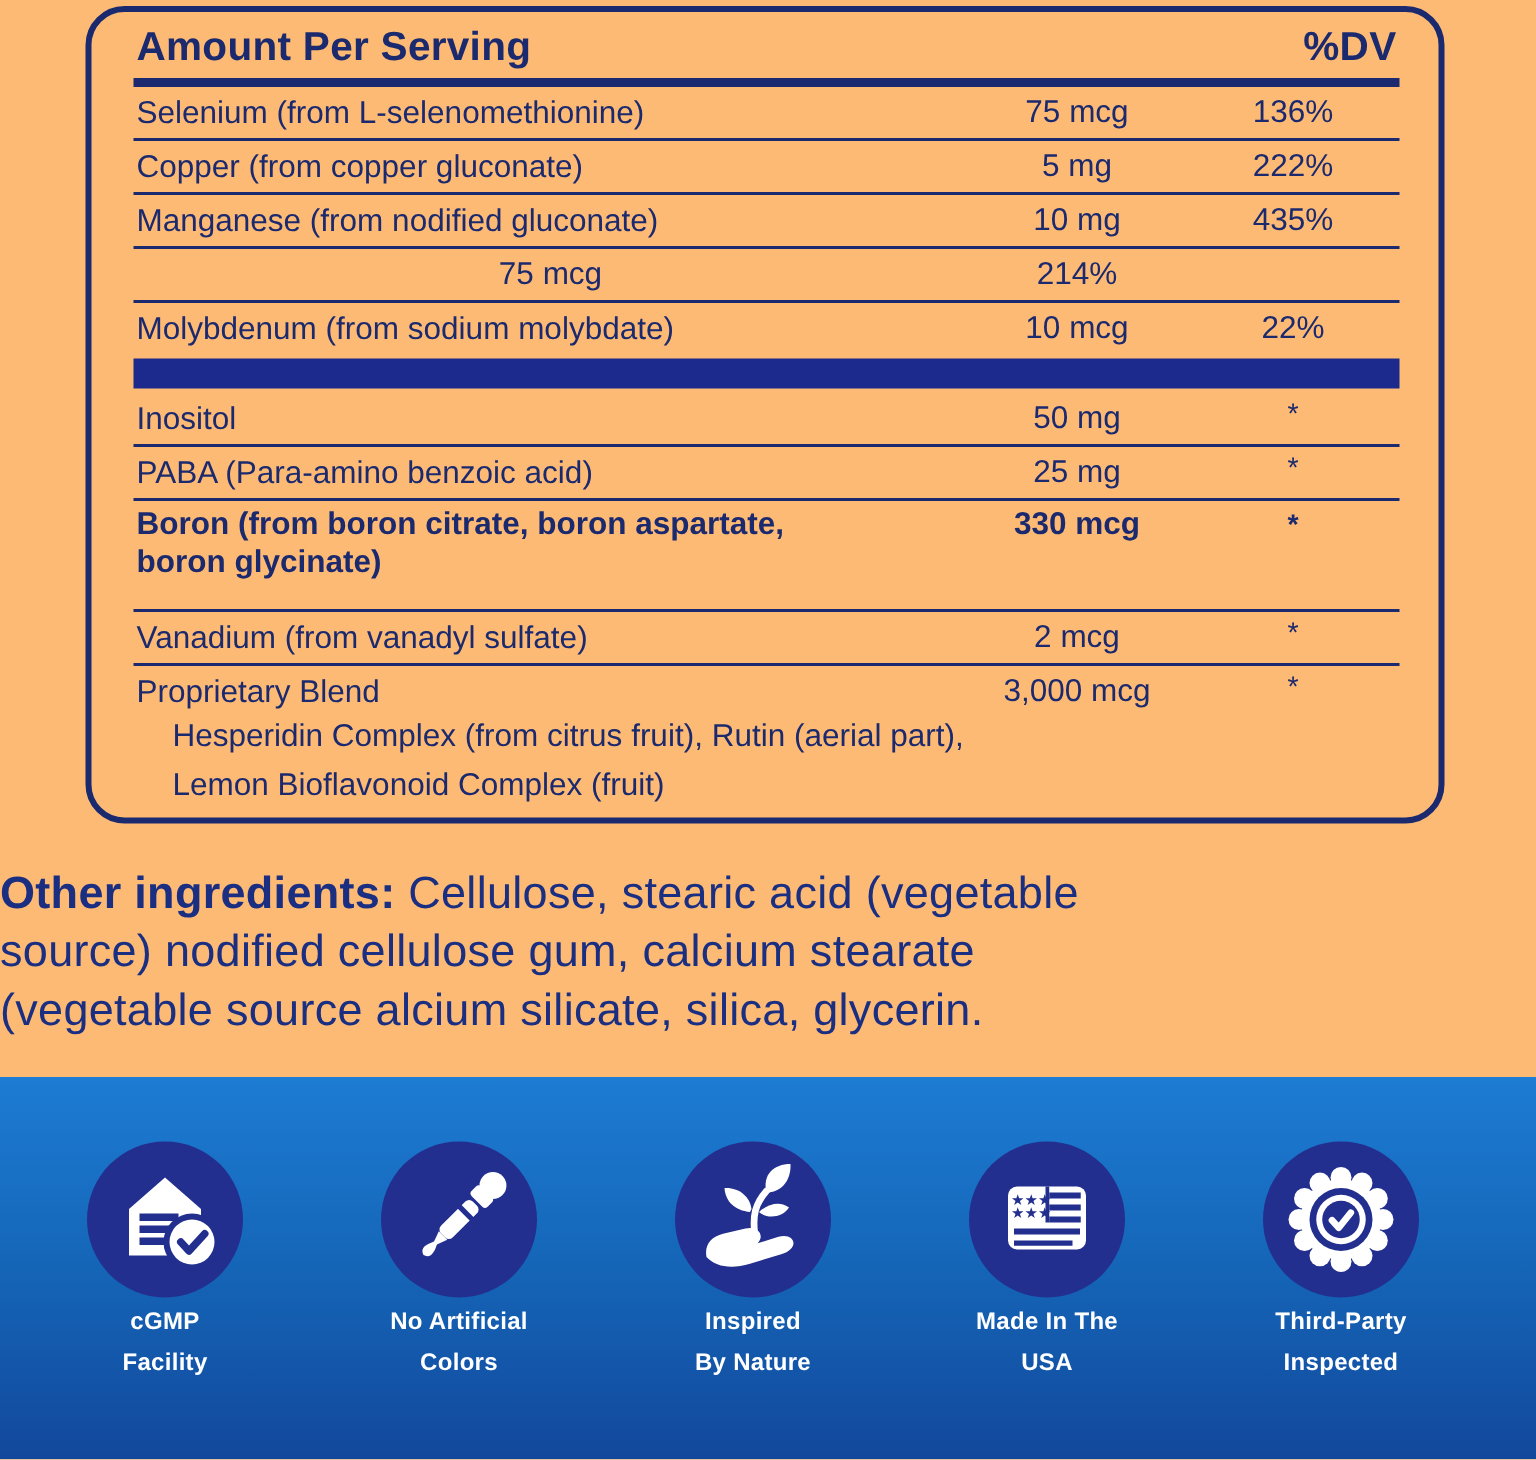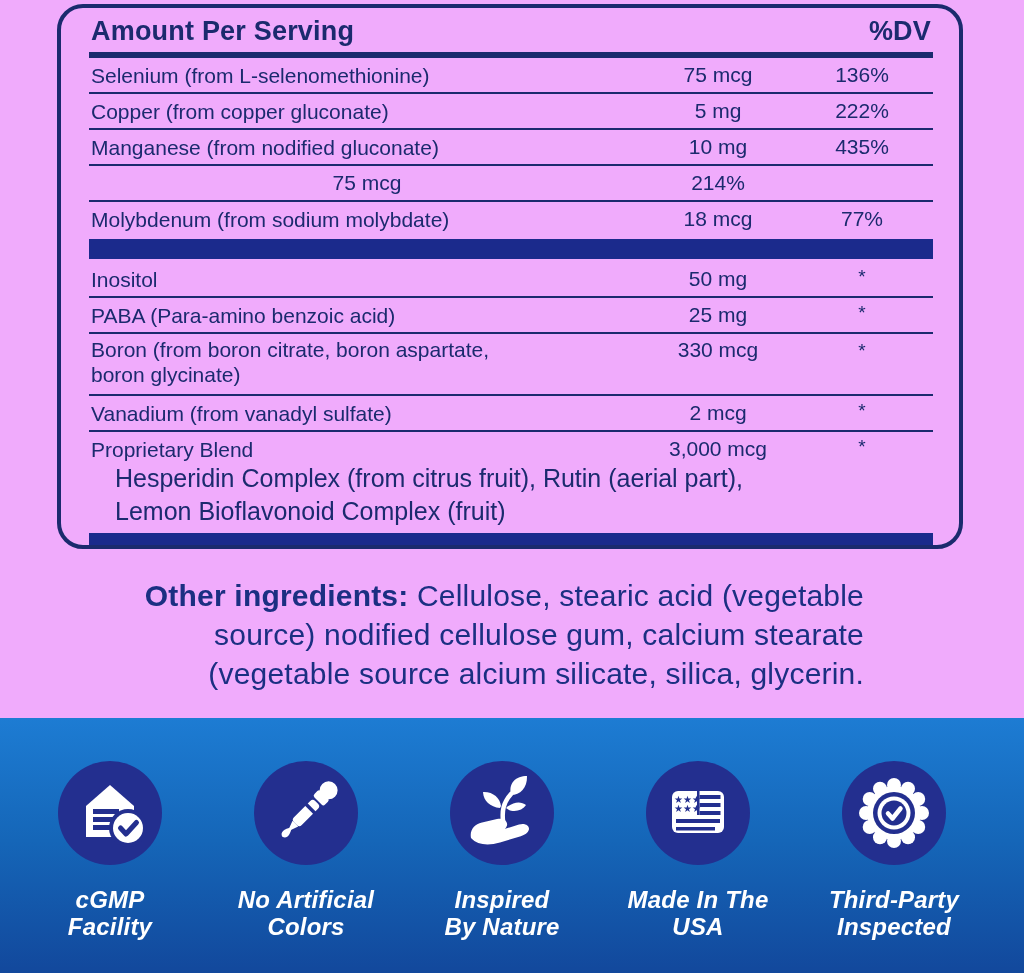--- a/index.html
+++ b/index.html
@@ -1,17 +1,17 @@
 <!DOCTYPE html>
 <html><head>
 <meta charset="utf-8">
 <style>
   html,body{margin:0;padding:0;}
   body{width:1024px;height:973px;background:#ffffff;font-family:"Liberation Sans",sans-serif;}
-  .label-root{position:relative;width:1024px;height:973px;background:#f0abfc;overflow:hidden;}
+  .label-root{position:relative;width:1024px;height:973px;background:#fdba74;overflow:hidden;}
 
   
   .facts-panel{
     position:absolute;left:57px;top:4px;width:906px;height:545px;
     box-sizing:border-box;border:4px solid #1b2a6e;border-radius:26px;
     padding:4px 26px 0 28px;color:#1b2a6e;overflow:hidden;
   }
   .facts-header{
     display:flex;justify-content:space-between;align-items:flex-end;
     font-weight:bold;font-size:27px;letter-spacing:.2px;
@@ -21,45 +21,45 @@
     display:grid;grid-template-columns:1fr 150px 138px;align-items:center;
     min-height:32px;font-size:21px;padding:1px 2px;
     border-bottom:2.5px solid #1b2a6e;
   }
   .frow.nb{border-bottom:none;}
   .fname{line-height:25px;}
   .famt{text-align:center;white-space:nowrap;}
   .fdv{text-align:center;white-space:nowrap;}
   .fdv.star{align-self:start;font-size:19px;padding-top:3px;}
   .thick-bar{height:20px;background:#1b2a8c;margin:3px 0 3px 0;}
-  .prop-sub{font-size:25px;line-height:25px;padding-left:26px;}
+  .prop-sub{font-size:21px;line-height:25px;padding-left:26px;}
   .prop-sub + .prop-sub{margin-top:8px;}
   .prop-block{padding-bottom:6px;}
 
   
   .other-ing{
-    position:absolute;left:0;top:576px;width:864px;text-align:right;
+    position:absolute;left:0;top:576px;width:864px;text-align:left;
     color:#1b2f82;font-size:30px;line-height:39px;letter-spacing:.2px;
   }
   .other-ing .lead{font-weight:bold;}
 
   
   .band{
     position:absolute;left:0;top:718px;width:1024px;height:255px;
     background:linear-gradient(180deg,#1d7cd3 0%,#1566b8 48%,#12489c 100%);
   }
   .badge-row{display:flex;padding:43px 0 0 12px;}
   .badge{width:196px;display:flex;flex-direction:column;align-items:center;}
   .badge-circle{
     width:104px;height:104px;border-radius:50%;background:#232f8f;
     display:flex;align-items:center;justify-content:center;
   }
   .badge-label{
-    margin-top:21px;text-align:center;color:#ffffff;font-weight:bold;
-    font-size:24px;line-height:27px;letter-spacing:.2px;font-style:italic;
+    margin-top:3px;text-align:center;color:#ffffff;font-weight:bold;
+    font-size:16px;line-height:27px;letter-spacing:.2px;
   }
 </style>
 </head>
 <body>
 
 <div class="label-root">
 
   <div class="facts-panel">
     <div class="facts-header">
       <span>Amount Per Serving</span>
@@ -80,37 +80,37 @@
       <span class="fname">Manganese (from nodified gluconate)</span>
       <span class="famt">10 mg</span>
       <span class="fdv">435%</span>
     </div>
     <div class="frow">
       <span class="famt">75 mcg</span>
       <span class="fdv">214%</span>
     </div>
     <div class="frow nb">
       <span class="fname">Molybdenum (from sodium molybdate)</span>
-      <span class="famt">18 mcg</span>
-      <span class="fdv">77%</span>
+      <span class="famt">10 mcg</span>
+      <span class="fdv">22%</span>
     </div>
 
     <div class="thick-bar"></div>
 
     <div class="frow">
       <span class="fname">Inositol</span>
       <span class="famt">50 mg</span>
       <span class="fdv star">*</span>
     </div>
     <div class="frow">
       <span class="fname">PABA (Para-amino benzoic acid)</span>
       <span class="famt">25 mg</span>
       <span class="fdv star">*</span>
     </div>
-    <div class="frow" style="align-items:start;padding-top:3px;padding-bottom:7px;">
+    <div class="frow" style="align-items:start;padding-top:3px;padding-bottom:19px;font-weight:bold;">
       <span class="fname">
         <span style="display:block">Boron (from boron citrate, boron aspartate,</span>
         <span style="display:block">boron glycinate)</span>
       </span>
       <span class="famt" style="padding-top:1px">330 mcg</span>
       <span class="fdv star">*</span>
     </div>
     <div class="frow">
       <span class="fname">Vanadium (from vanadyl sulfate)</span>
       <span class="famt">2 mcg</span>

